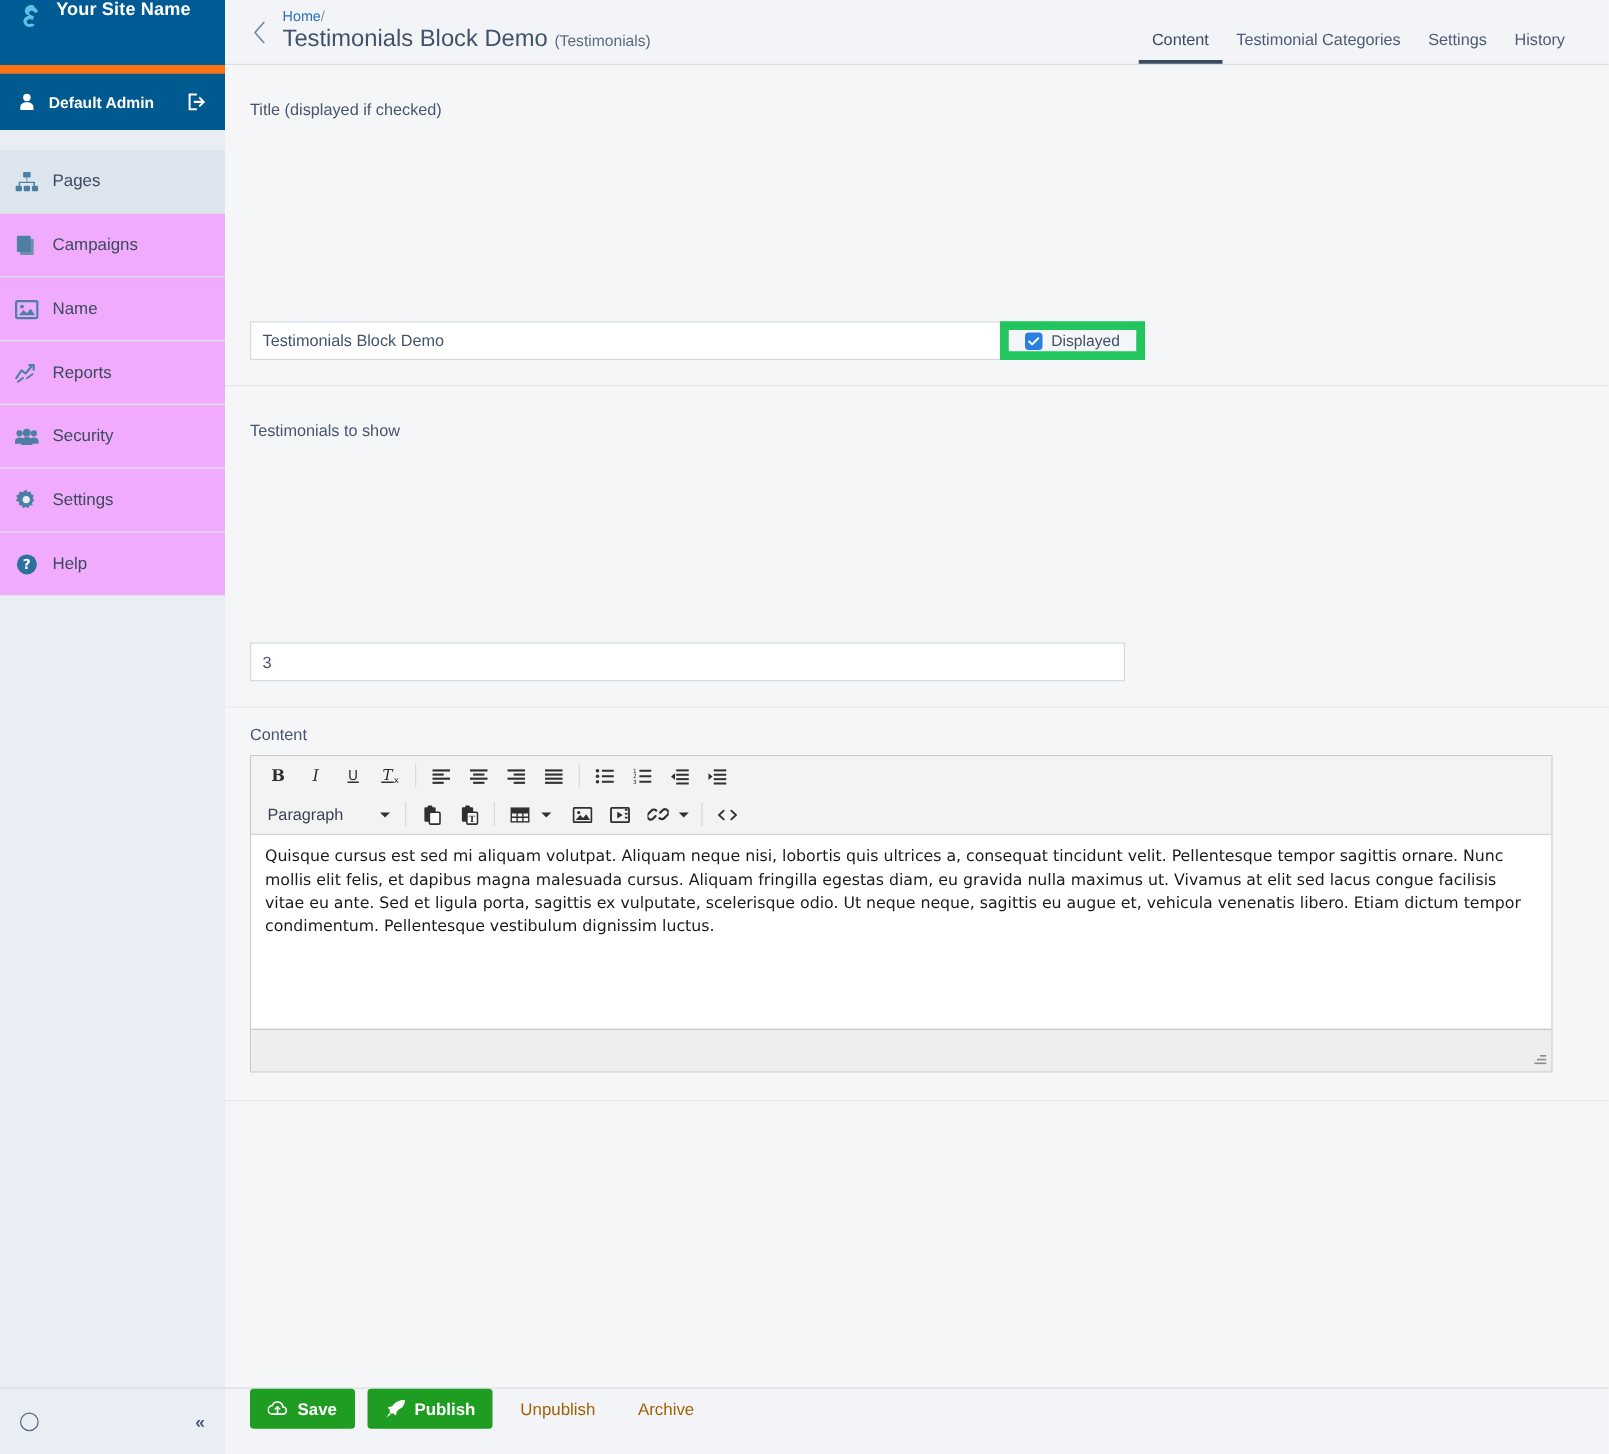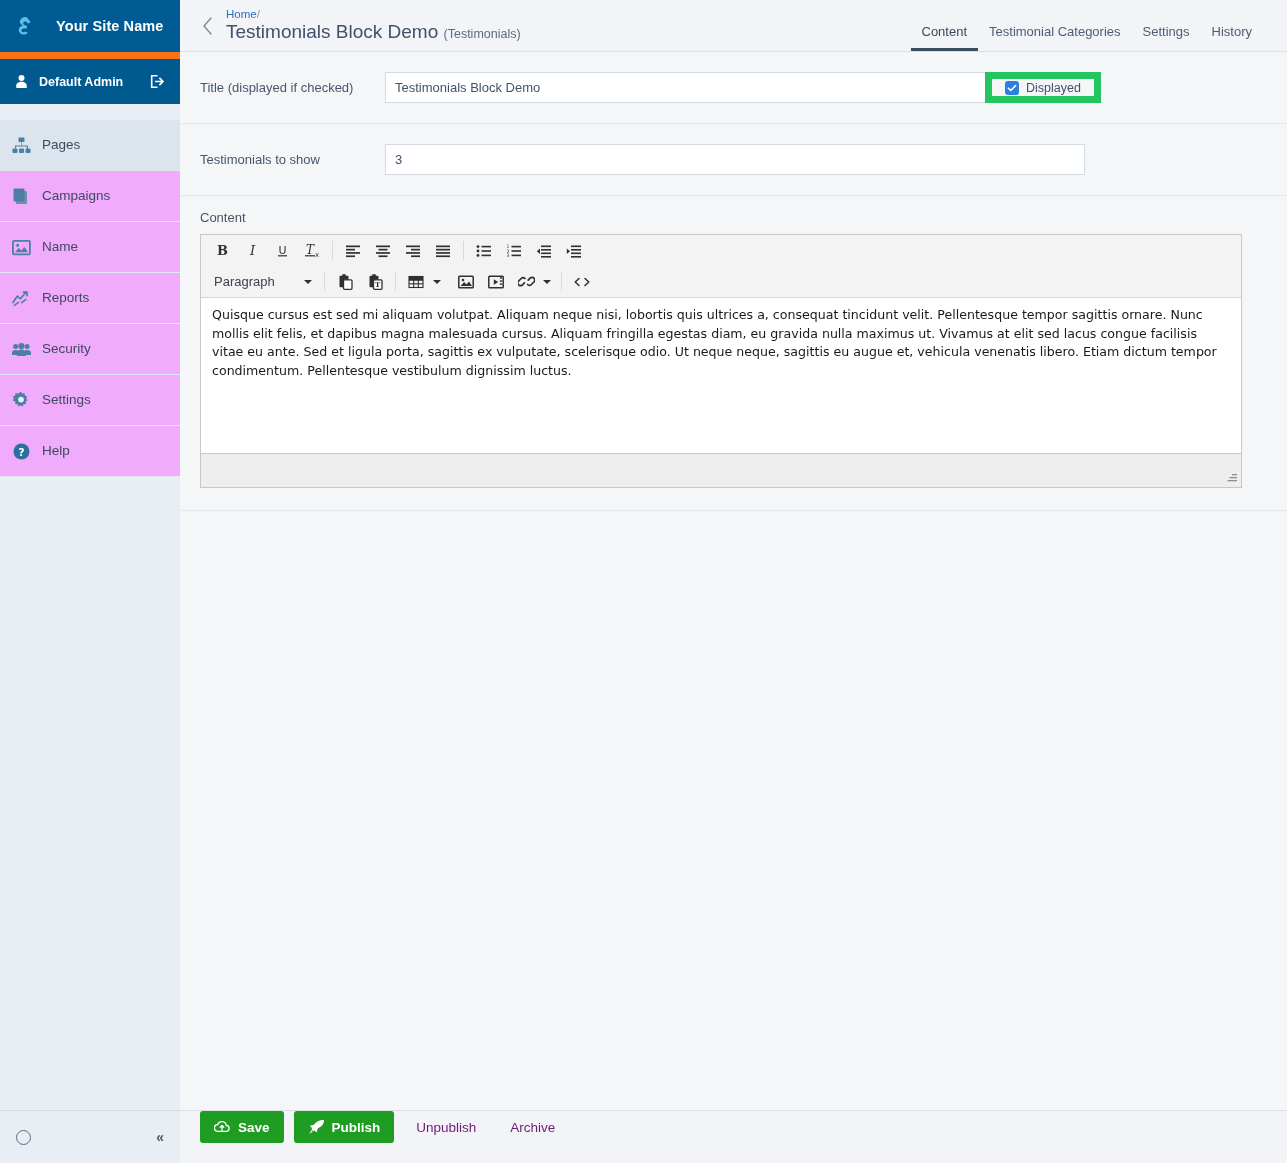--- a/index.html
+++ b/index.html
@@ -19,23 +19,23 @@
   .sidebar {
     width: 180px; height: 1163px;
     background: #e9eef4;
     display: flex; flex-direction: column;
     flex: 0 0 180px;
     position: relative;
   }
   .brand {
     height: 52px;
     background: #005a93;
-    display: flex; align-items: center;
+    display: flex; align-items: flex-start;
     padding-left: 10px;
-    gap: 20px;
+    gap: 9px;
   }
   .brand-logo { width: 26px; height: 26px; display:block; }
   .brand-name {
     color: #ffffff; font-size: 14.5px; font-weight: bold;
     letter-spacing: .1px;
   }
   .profile {
     height: 52px;
     background: #00598f;
     border-top: 7px solid #f97316;
@@ -124,20 +124,21 @@
   }
   .tab.active { border-bottom-color: #3a4a5f; color:#3a4a5f; }
 
   
   .form-area { flex: 1; overflow: hidden; padding: 0; }
 
   .field-row {
     display: flex; align-items: flex-start;
     padding: 20px 24px 20px 20px;
     border-bottom: 1px solid #e4e7ec;
+    flex-direction: column;
   }
   .field-label {
     width: 185px; flex: 0 0 185px;
     font-size: 13px; color: #48566c;
     line-height: 19px;
     padding-top: 6px;
   }
   .field-control { flex: 1; display: flex; align-items: stretch; }
 
   .text-input {
@@ -234,21 +235,21 @@
   .btn {
     display: flex; align-items: center; gap: 8px;
     height: 32px; padding: 0 14px;
     border: none; border-radius: 3px;
     font-family: "Liberation Sans", sans-serif;
     font-size: 13.5px; font-weight: bold;
     cursor: pointer;
   }
   .btn-green { background: #1f9c22; color:#fff; }
   .btn-link {
-    background: transparent; color:#701a75; font-weight: normal;
+    background: transparent; color:#a16207; font-weight: normal;
     padding: 0 12px; font-size: 13.5px;
   }
   .btn svg { display:block; }
 </style>
 </head>
 <body>
 
 <div class="app">
 
   <aside class="sidebar">

